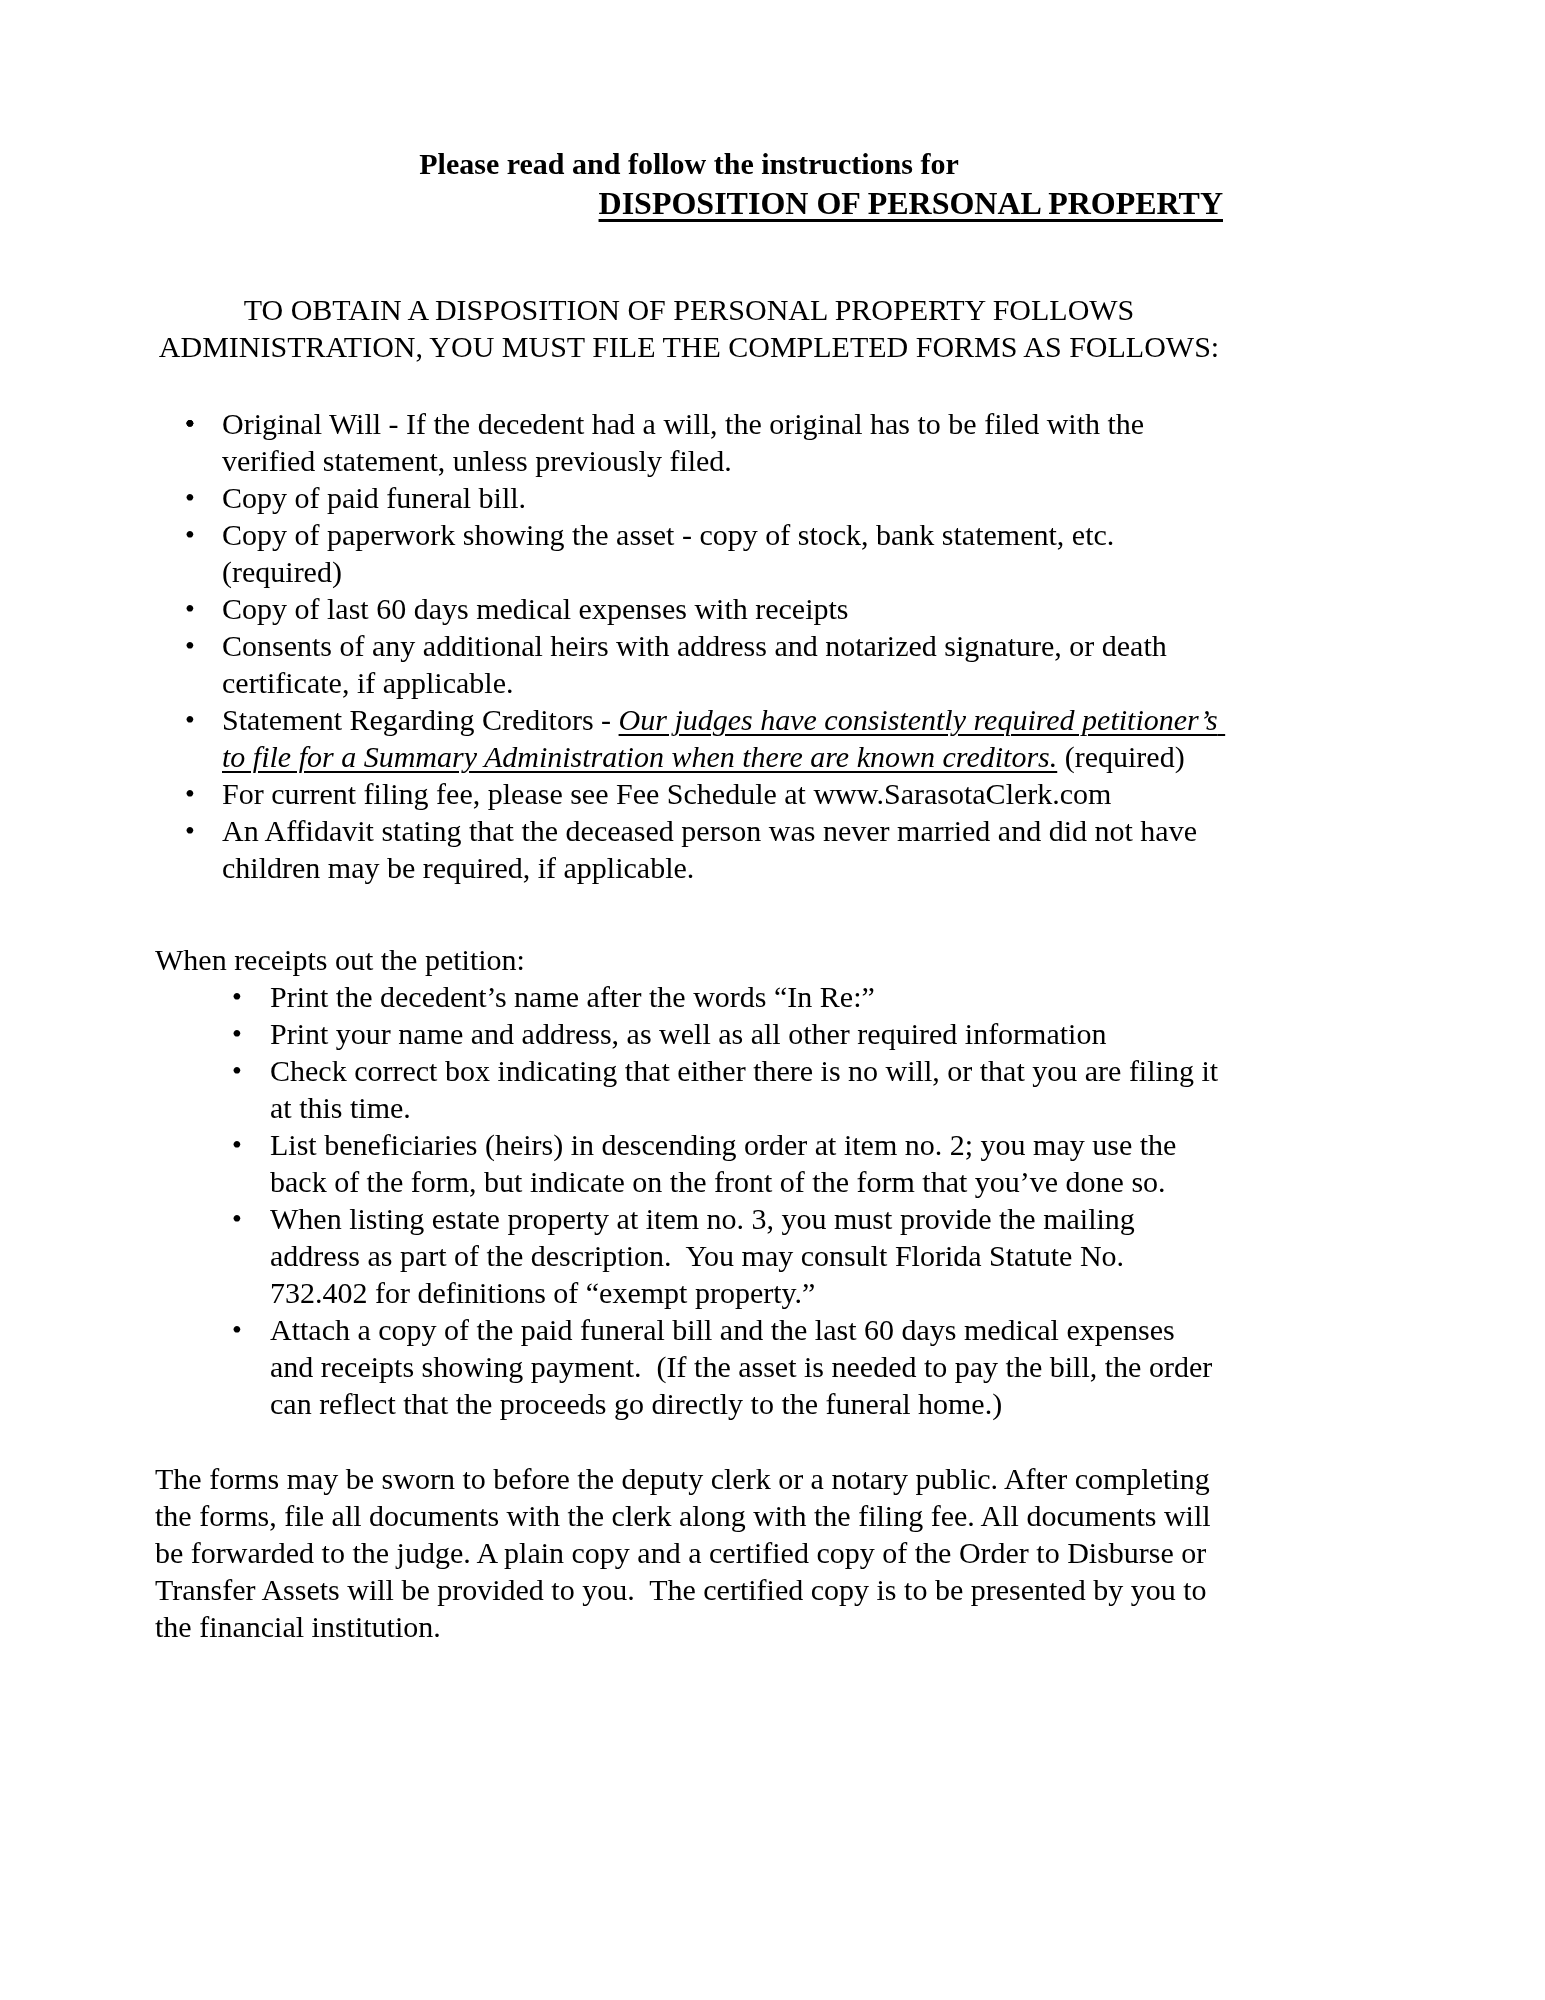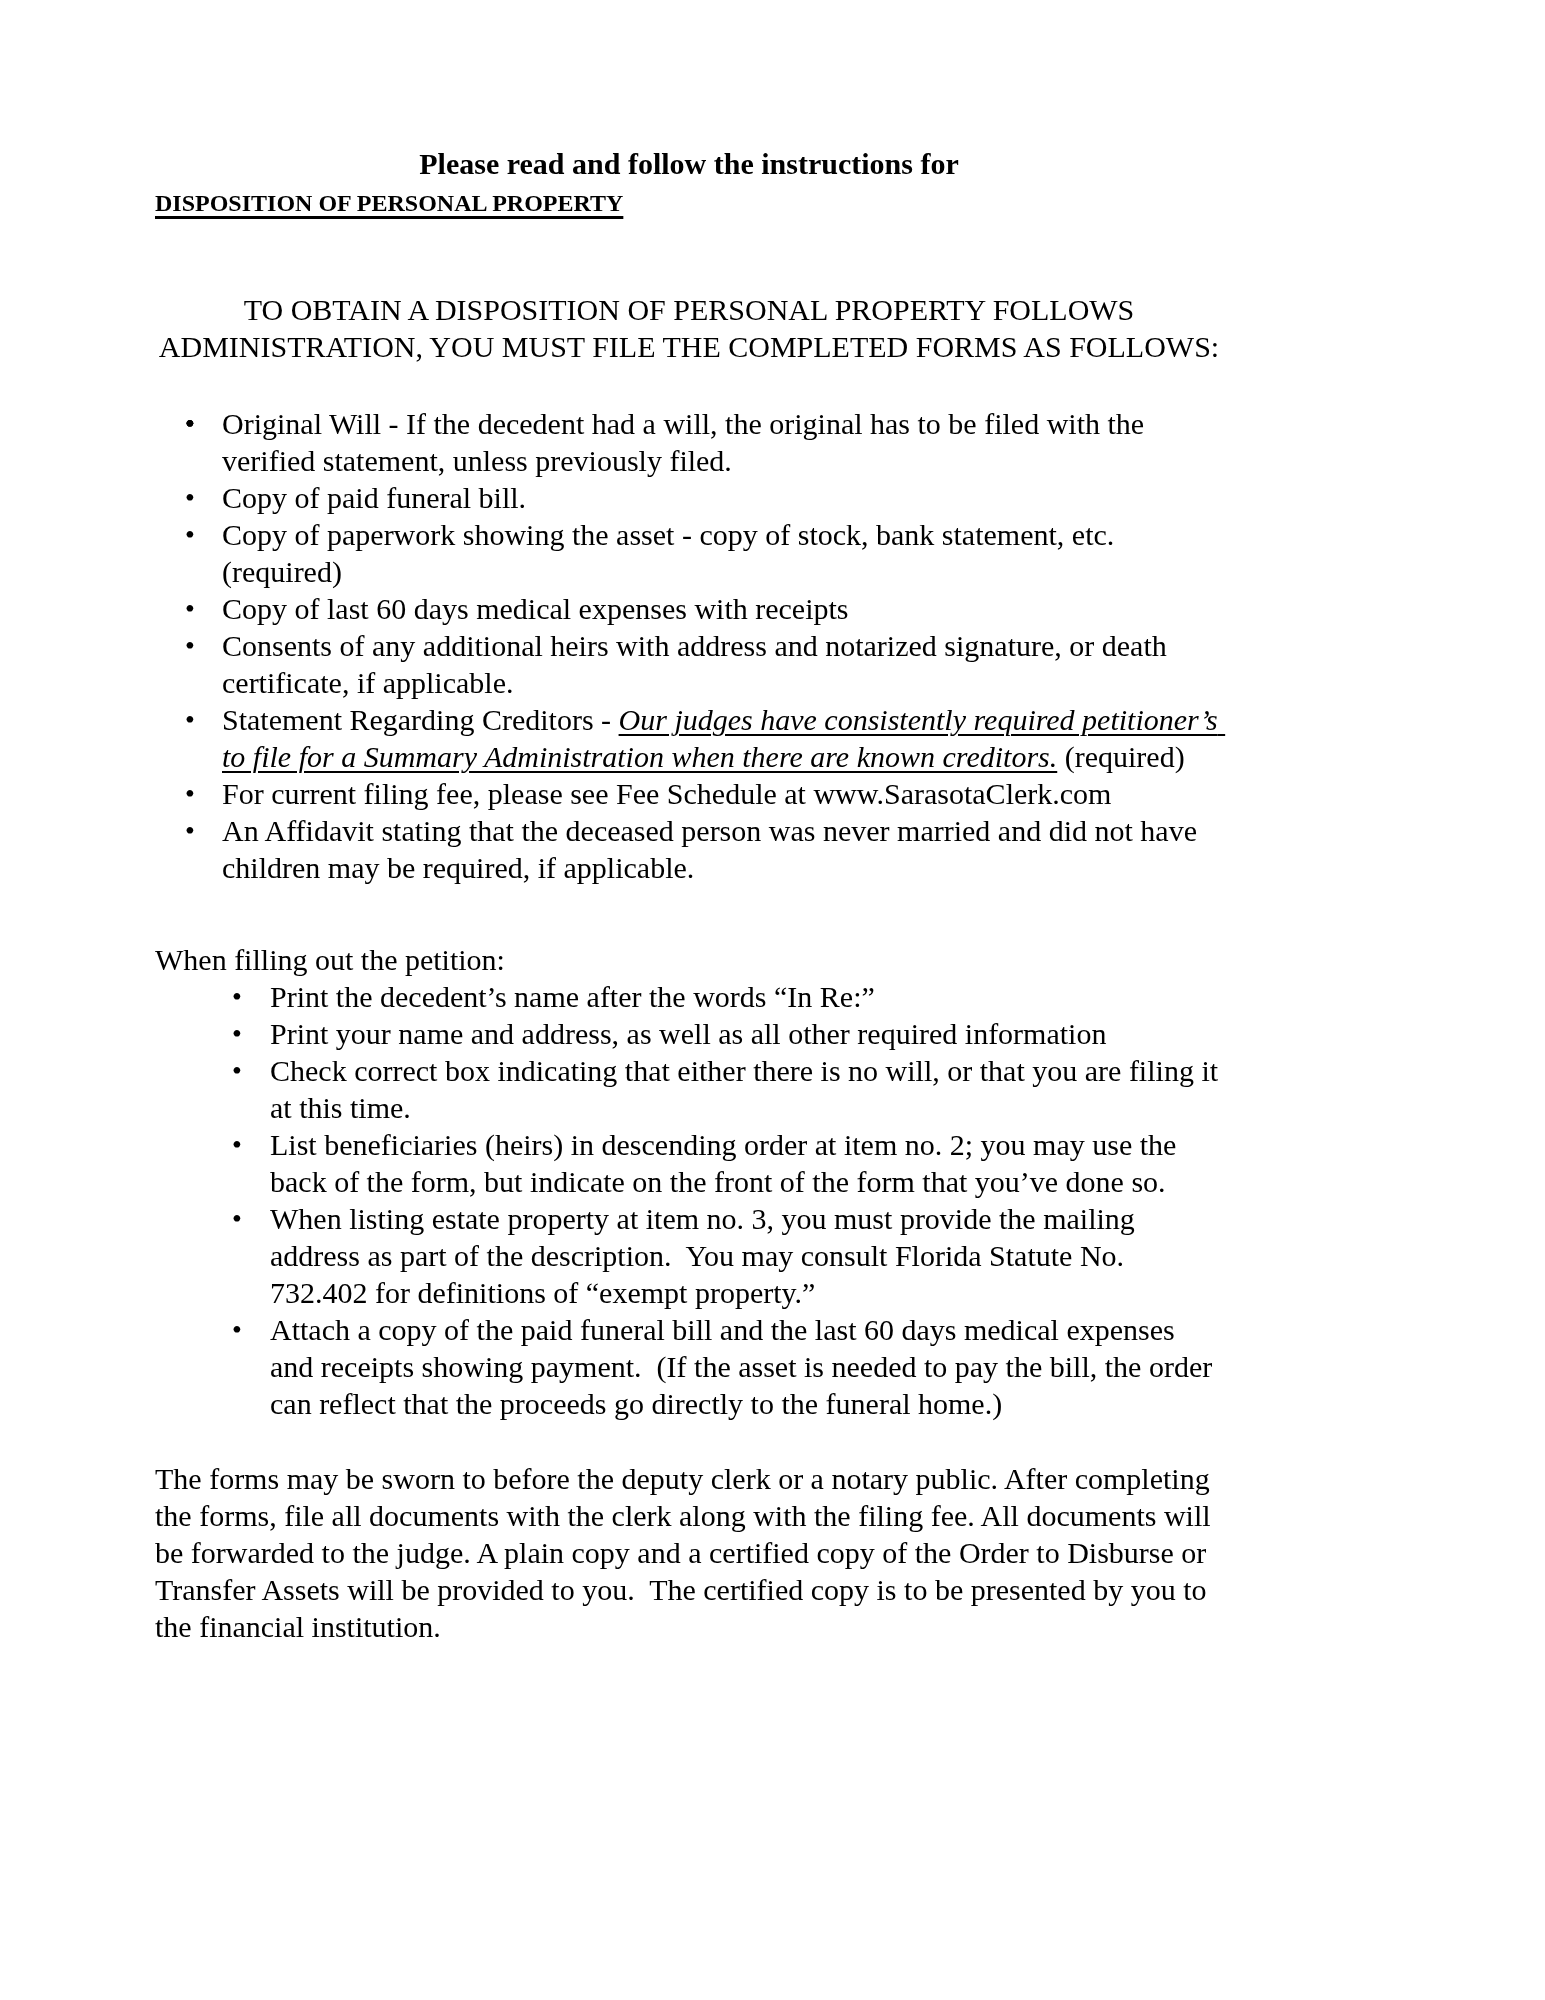--- a/index.html
+++ b/index.html
@@ -22,23 +22,23 @@
   }
   [data-bind] { white-space: pre-wrap; }
 
   .title-prefix {
     text-align: center;
     font-weight: bold;
     font-size: 30px;
     line-height: 38px;
   }
   .doc-title {
-    text-align: left;
+    text-align: right;
     font-weight: bold;
-    font-size: 24px;
+    font-size: 32px;
     line-height: 40px;
   }
   .doc-title span {
     text-decoration: underline;
     text-decoration-thickness: 3px;
     text-underline-offset: 5px;
   }
   .intro {
     margin-top: 68px;
     text-align: center;
@@ -103,21 +103,21 @@
     <li><span class="bullet" data-bind="icons.bullet">•</span><span data-bind="document.filing_requirements.3.text">Copy of paid funeral bill.</span></li>
     <li><span class="bullet" data-bind="icons.bullet">•</span><span data-bind="document.filing_requirements.4.text">Copy of paperwork showing the asset - copy of stock, bank statement, etc. (required)</span></li>
     <li><span class="bullet" data-bind="icons.bullet">•</span><span data-bind="document.filing_requirements.5.text">Copy of last 60 days medical expenses with receipts</span></li>
     <li><span class="bullet" data-bind="icons.bullet">•</span><span data-bind="document.filing_requirements.6.text">Consents of any additional heirs with address and notarized signature, or death certificate, if applicable.</span></li>
     <li><span class="bullet" data-bind="icons.bullet">•</span><span data-bind="document.filing_requirements.7.prefix">Statement Regarding Creditors - </span><span class="emphasis" data-bind="document.filing_requirements.7.emphasis">Our judges have consistently required petitioner’s to file for a Summary Administration when there are known creditors.</span><span data-bind="document.filing_requirements.7.suffix"> (required)</span></li>
     <li><span class="bullet" data-bind="icons.bullet">•</span><span data-bind="document.filing_requirements.8.prefix">For current filing fee, please see Fee Schedule at </span><span data-bind="document.filing_requirements.8.url">www.SarasotaClerk.com</span></li>
     <li><span class="bullet" data-bind="icons.bullet">•</span><span data-bind="document.filing_requirements.9.text">An Affidavit stating that the deceased person was never married and did not have children may be required, if applicable.</span></li>
   </ul>
 
 
-  <div class="petition-heading" data-bind="document.petition_heading">When filling out the petition:</div>
+  <div class="petition-heading" data-bind="document.petition_heading">When receipts out the petition:</div>
 
   <ul class="doc-list sub-list">
     <li><span class="bullet" data-bind="icons.bullet">•</span><span data-bind="document.petition_instructions.0.text">Print the decedent’s name after the words “In Re:”</span></li>
     <li><span class="bullet" data-bind="icons.bullet">•</span><span data-bind="document.petition_instructions.1.text">Print your name and address, as well as all other required information</span></li>
     <li><span class="bullet" data-bind="icons.bullet">•</span><span data-bind="document.petition_instructions.2.text">Check correct box indicating that either there is no will, or that you are filing it at this time.</span></li>
     <li><span class="bullet" data-bind="icons.bullet">•</span><span data-bind="document.petition_instructions.3.text">List beneficiaries (heirs) in descending order at item no. 2; you may use the back of the form, but indicate on the front of the form that you’ve done so.</span></li>
     <li><span class="bullet" data-bind="icons.bullet">•</span><span data-bind="document.petition_instructions.4.text">When listing estate property at item no. 3, you must provide the mailing address as part of the description.  You may consult Florida Statute No. 732.402 for definitions of “exempt property.”</span></li>
     <li><span class="bullet" data-bind="icons.bullet">•</span><span data-bind="document.petition_instructions.5.text">Attach a copy of the paid funeral bill and the last 60 days medical expenses and receipts showing payment.  (If the asset is needed to pay the bill, the order can reflect that the proceeds go directly to the funeral home.)</span></li>
   </ul>
 

